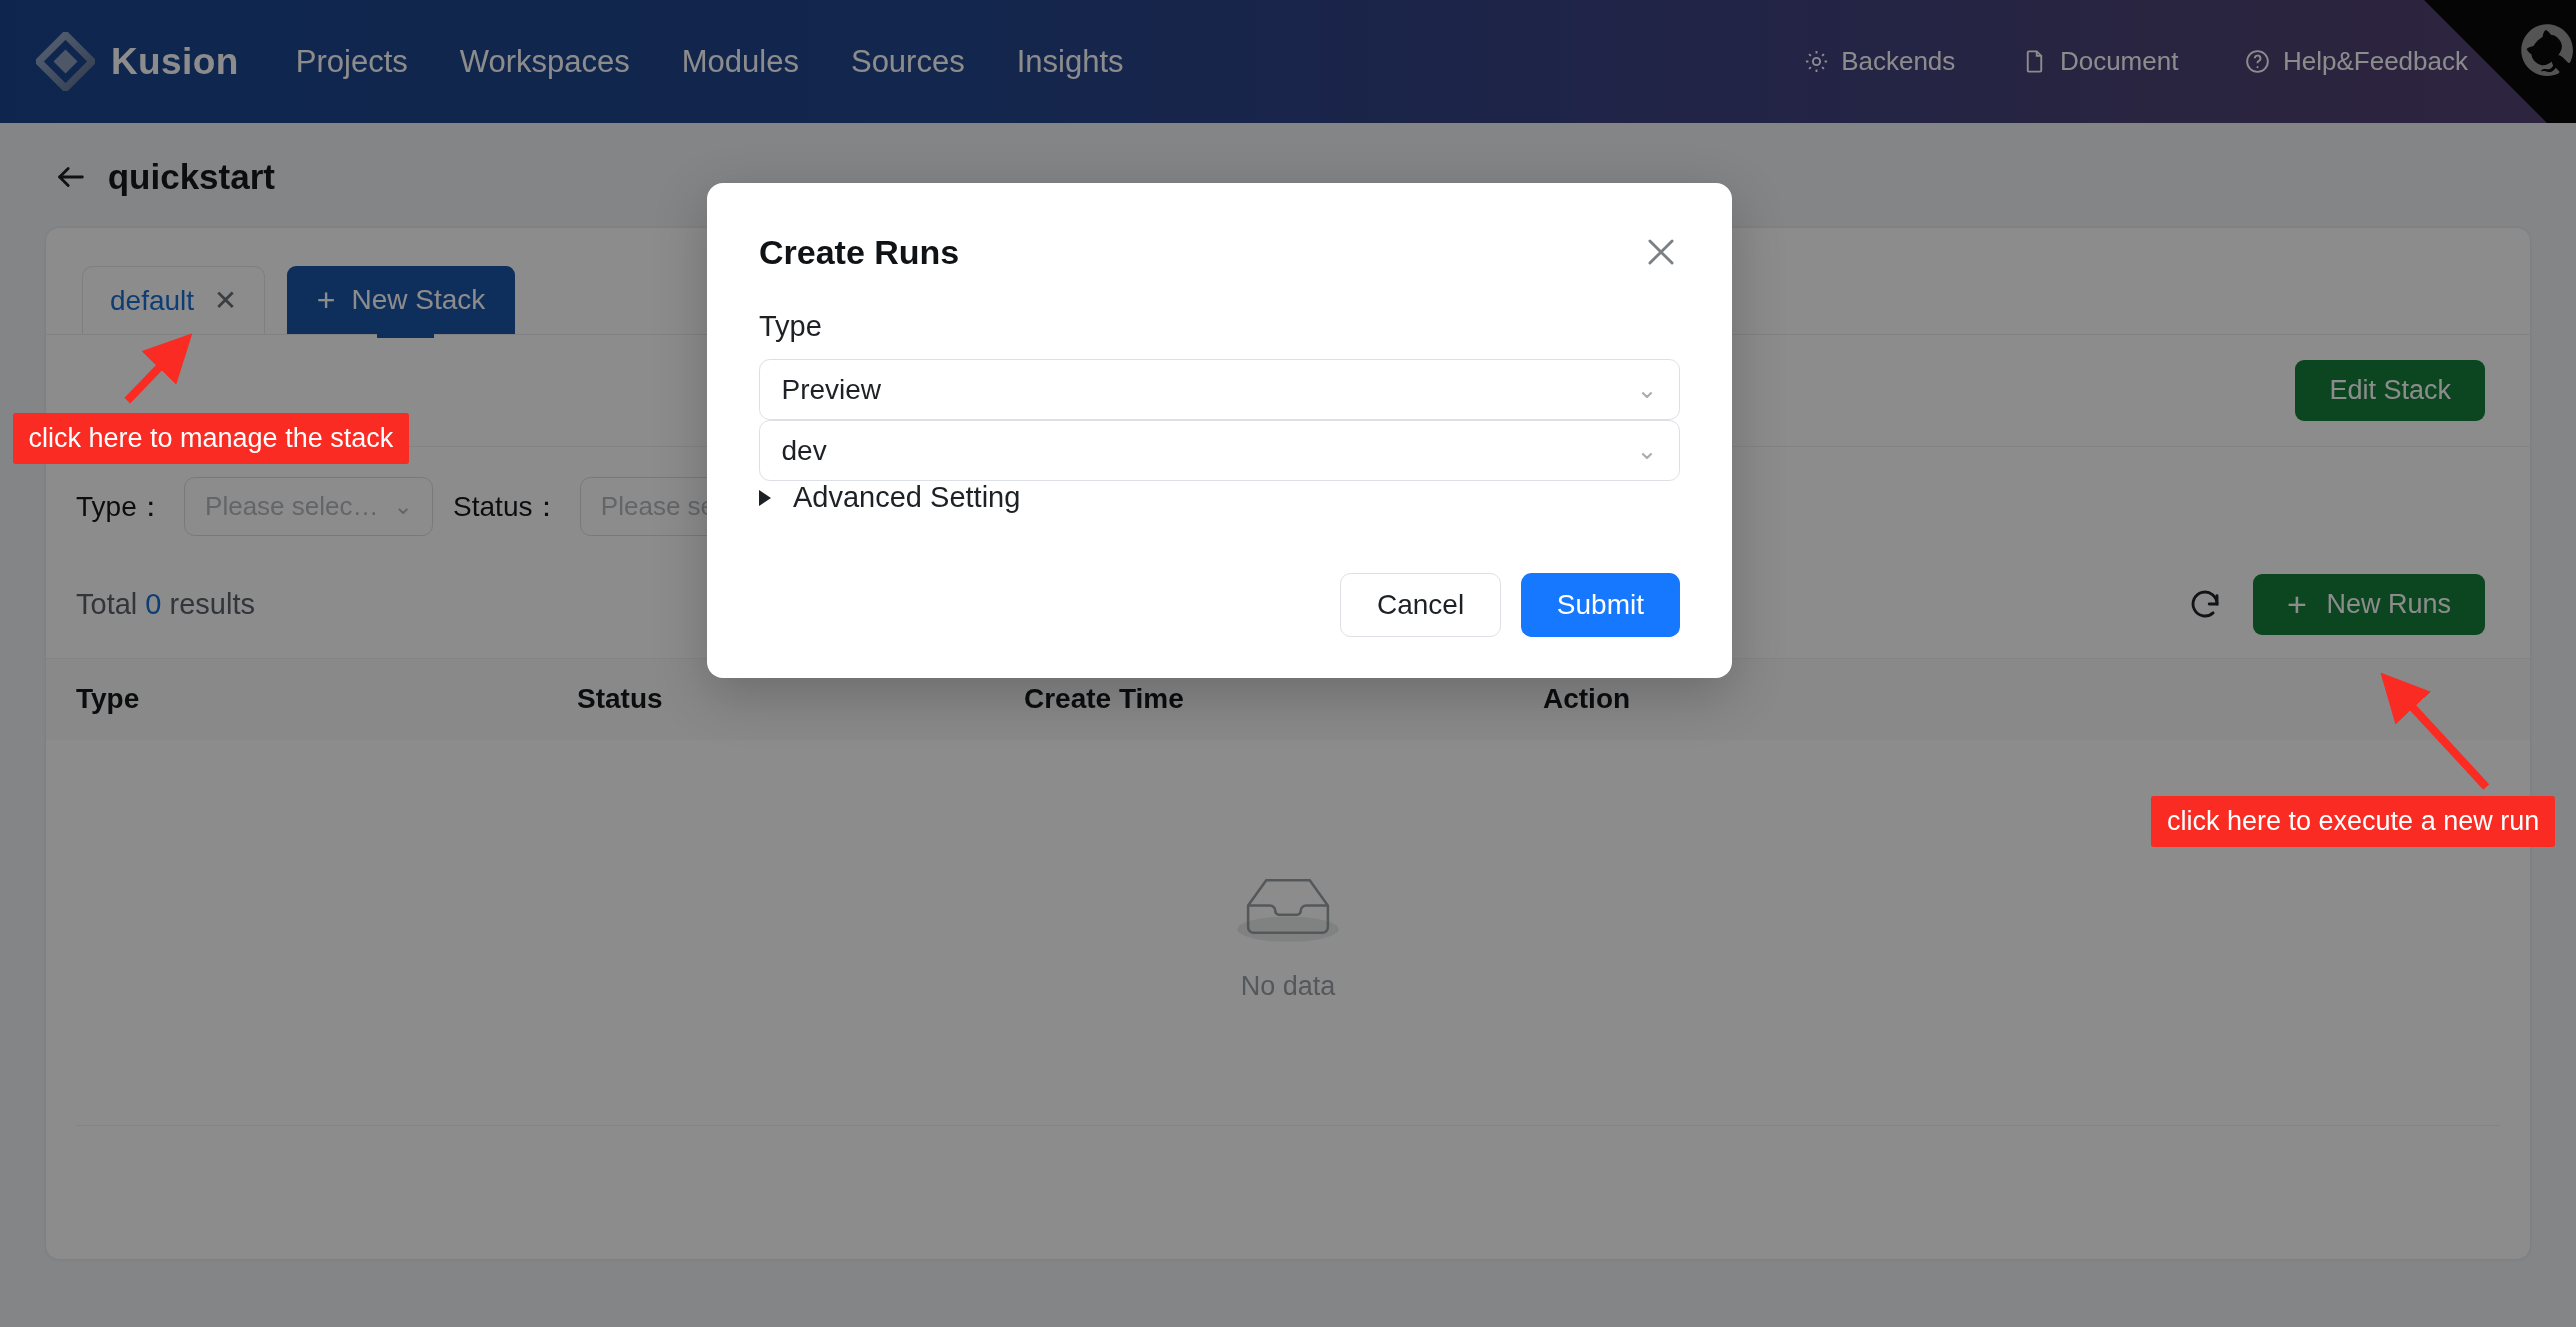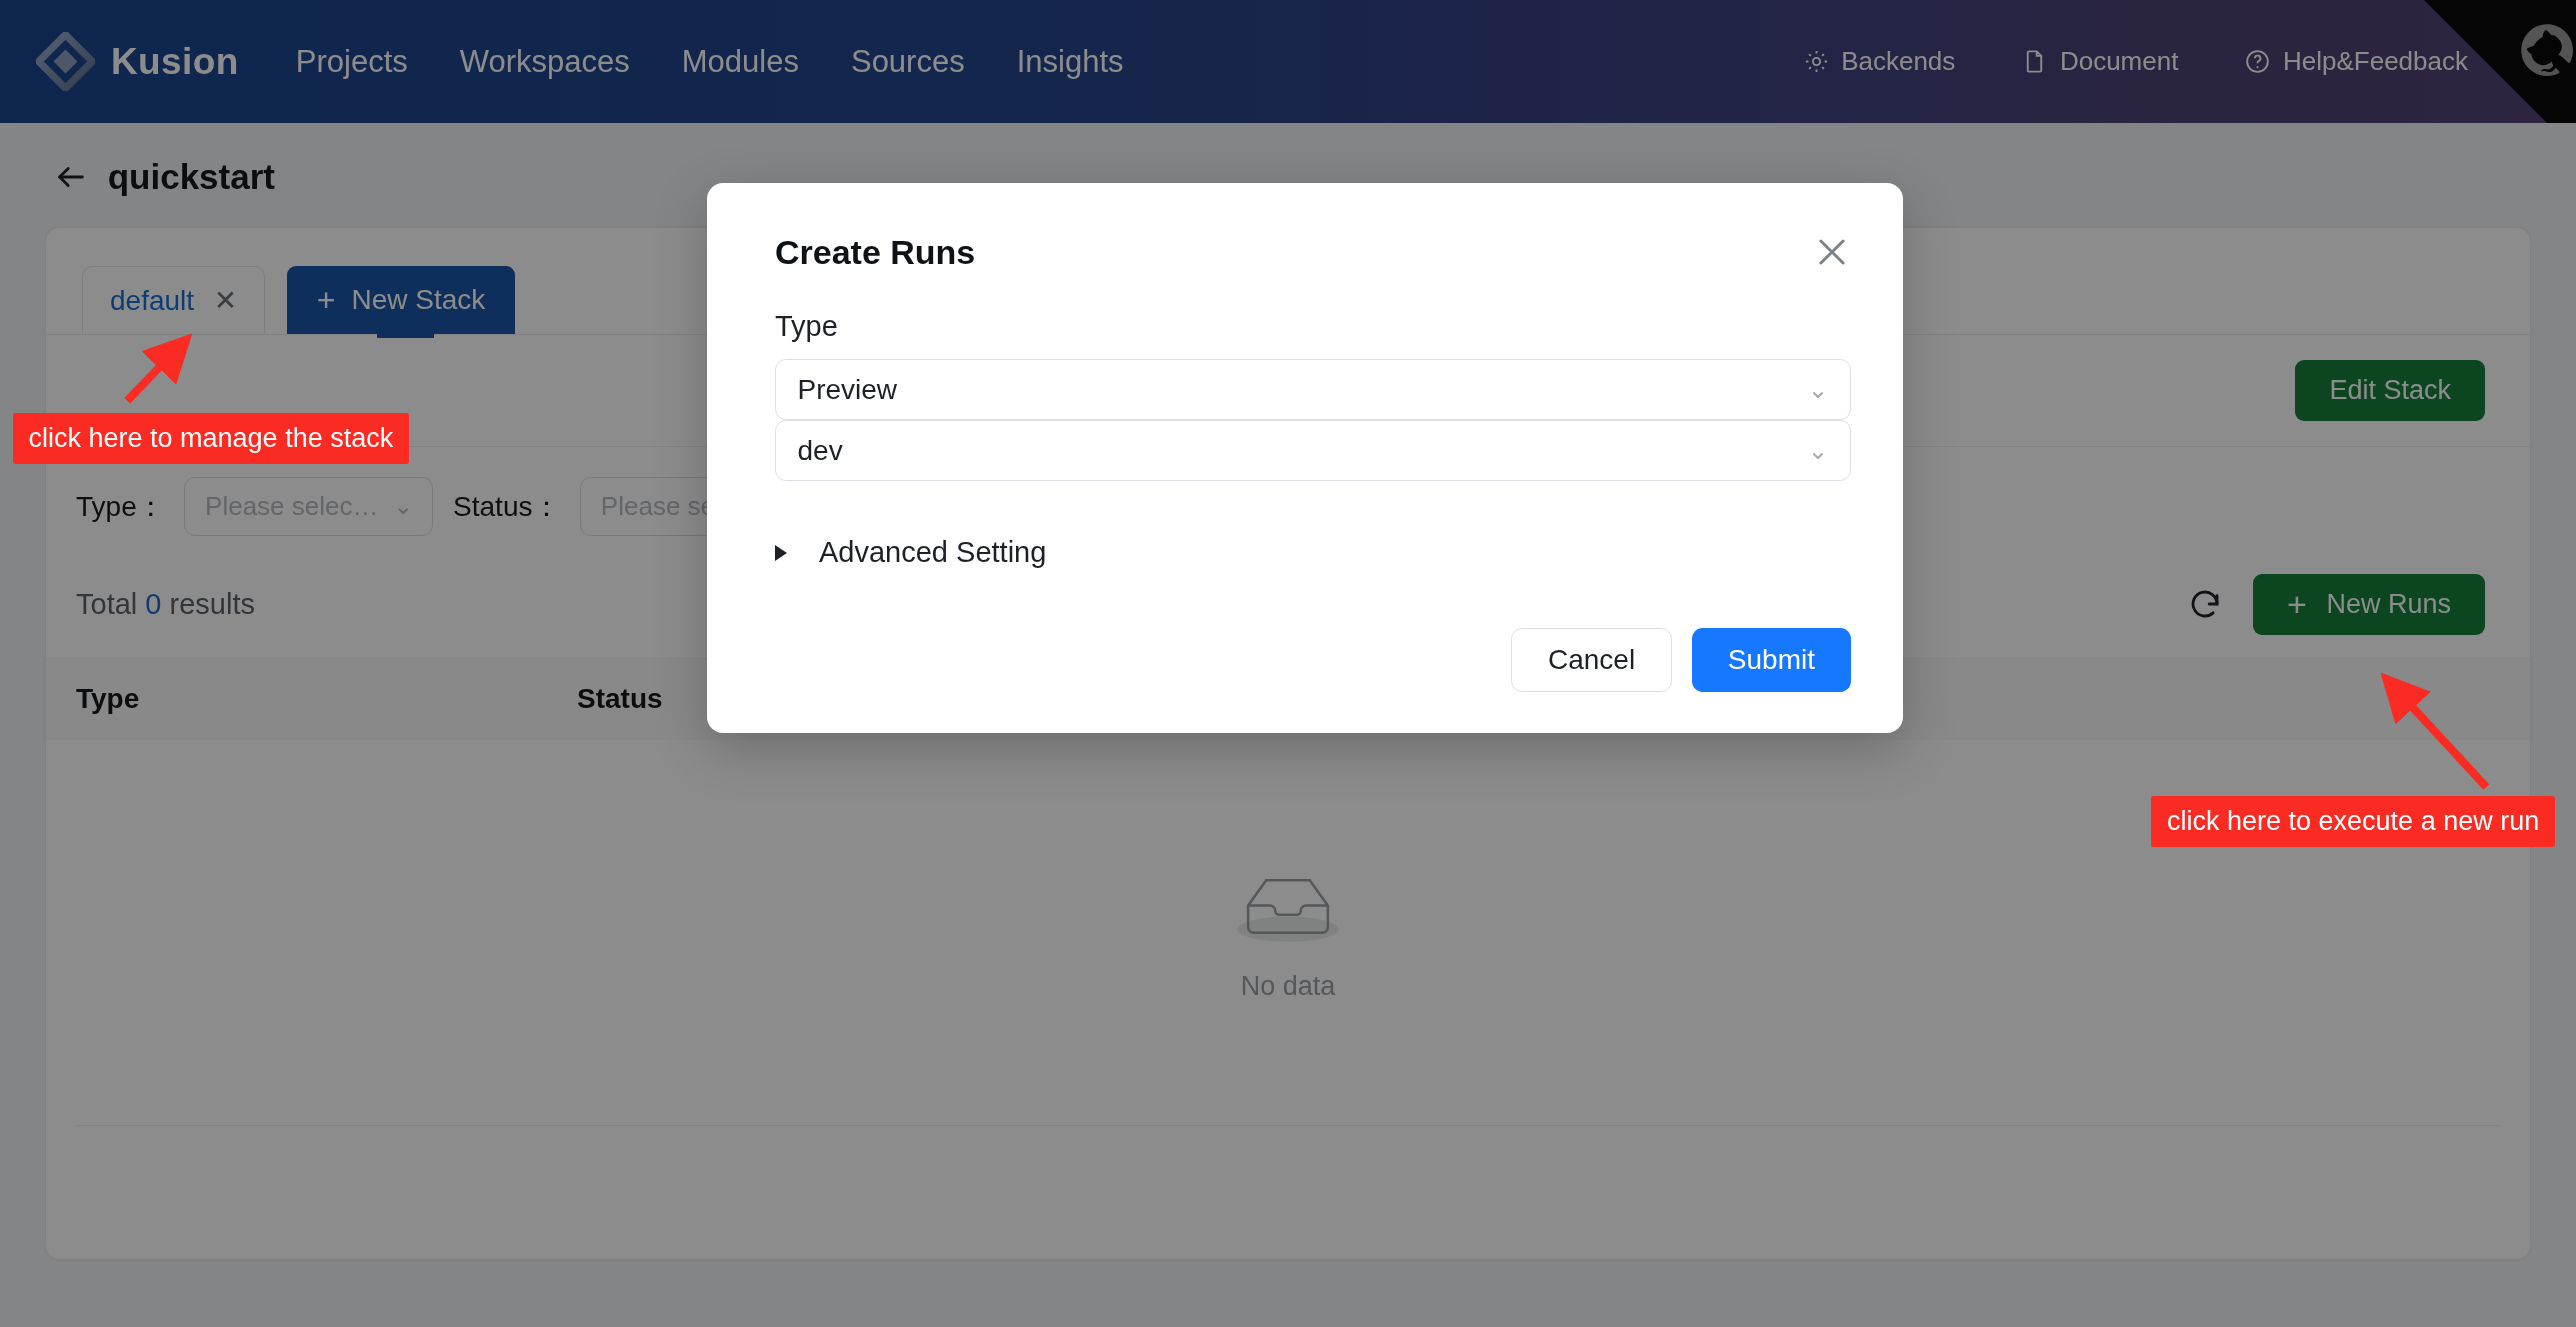--- a/index.html
+++ b/index.html
@@ -180,46 +180,46 @@
   .anno { position: absolute; z-index: 60; pointer-events: none; }
   .anno-chip {
     position: absolute;
     background: #fa2b22; color: #ffffff;
     font-size: 27px; font-weight: normal;
     padding: 9.8px 16px; white-space: nowrap;
     border-radius: 2.7px;
   }
   .modal {
     position: absolute;
-    left: 707px; top: 183px; width: 1196px;
+    left: 707px; top: 183px; width: 1025px;
     background: #ffffff;
     border-radius: 16px;
     box-shadow: 0 16px 54px rgba(0,0,0,.22);
-    padding: 50px 52px 41px 68px;
+    padding: 50px 52px 41px 52px;
     z-index: 55;
   }
   .modal-header { display: flex; align-items: flex-start; }
   .modal-title { font-size: 34px; font-weight: bold; color: #101316; }
   .modal-close {
     margin-left: auto; width: 38px; height: 38px; cursor: pointer; color: #7b8085;
   }
   .field-label {
     font-size: 29px; color: #1d2125; margin: 38px 0 16px 0;
   }
   .modal-select {
     display: flex; align-items: center; justify-content: space-between;
     height: 61px; padding: 0 21.5px;
     border: 0.9px solid #dcdfe3; border-radius: 10.7px; background: #fff;
     cursor: pointer;
   }
   .modal-select-value { font-size: 28px; color: #1d2125; }
   .modal-select-caret { color: #a9aeb4; font-size: 25px; }
   .advanced {
-    display: flex; align-items: center; gap: 32px;
-    margin-top: 55px; cursor: pointer;
+    display: flex; align-items: center; gap: 22px;
+    cursor: pointer;
   }
   .advanced-caret {
     width: 0; height: 0;
     border-left: 12.5px solid #1d2125;
     border-top: 8px solid transparent;
     border-bottom: 8px solid transparent;
   }
   .advanced-label { font-size: 29px; color: #1d2125; }
   .modal-footer {
     display: flex; justify-content: flex-end; align-items: center; gap: 19.7px;

